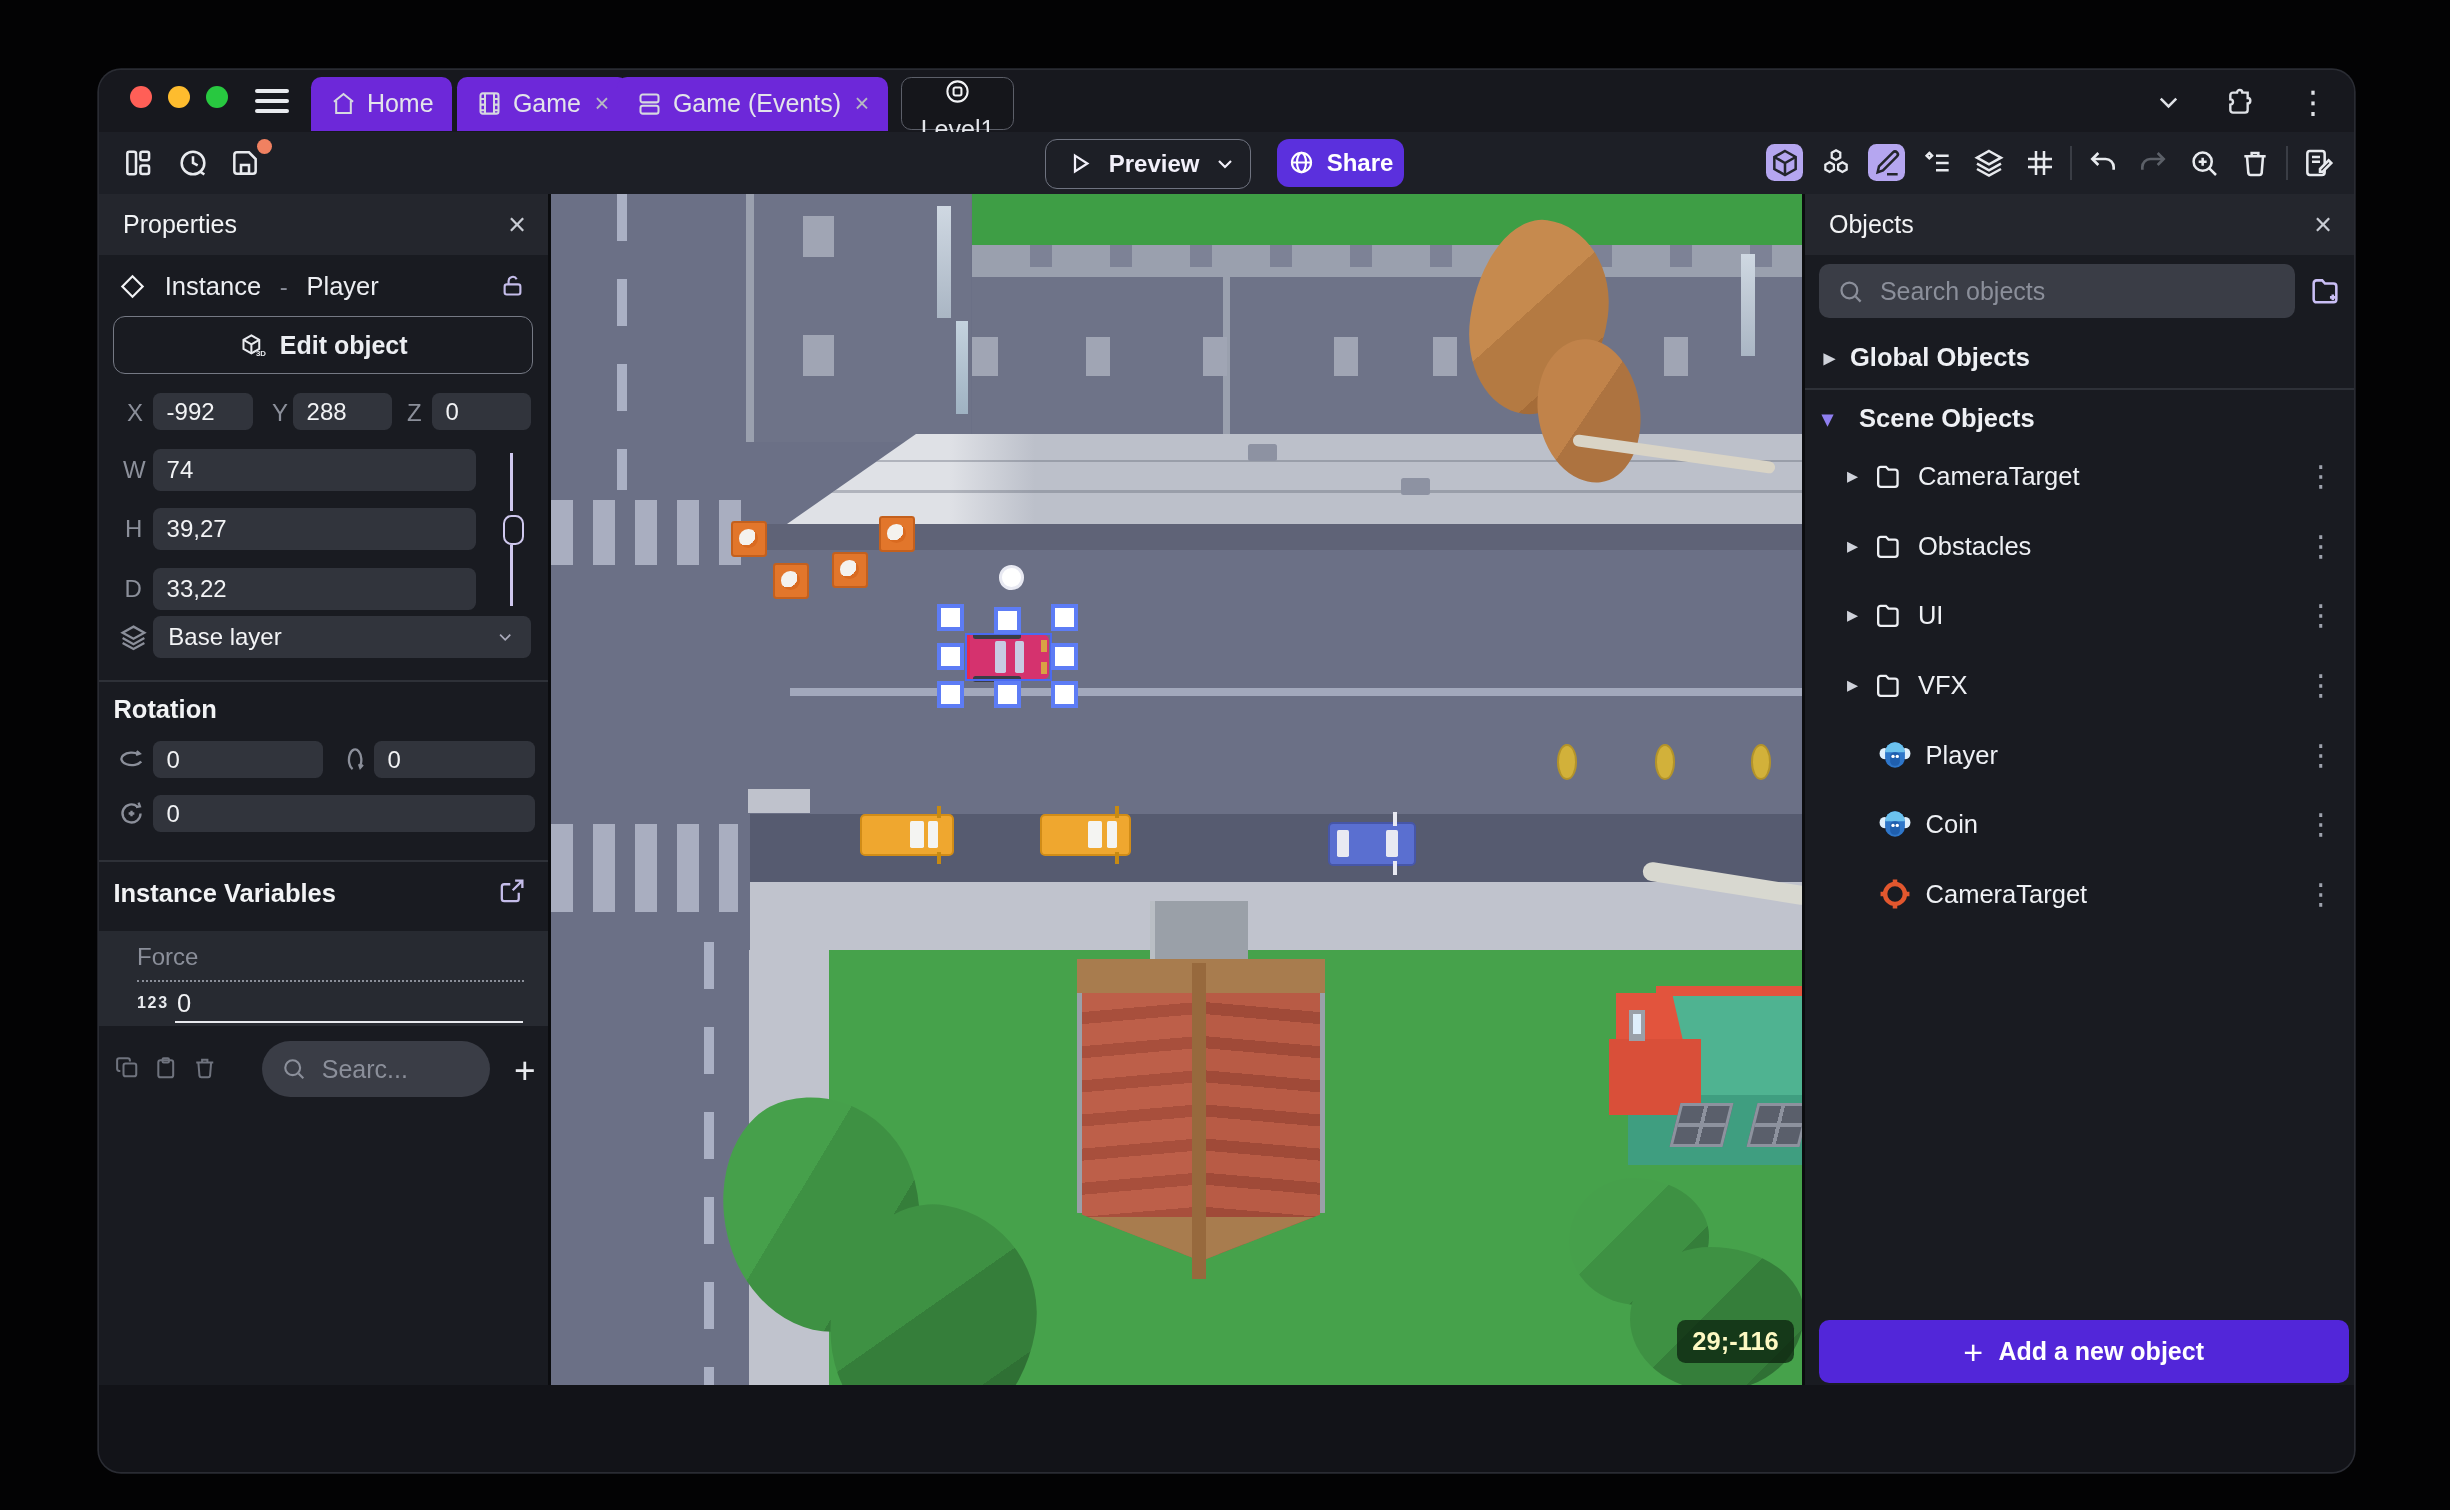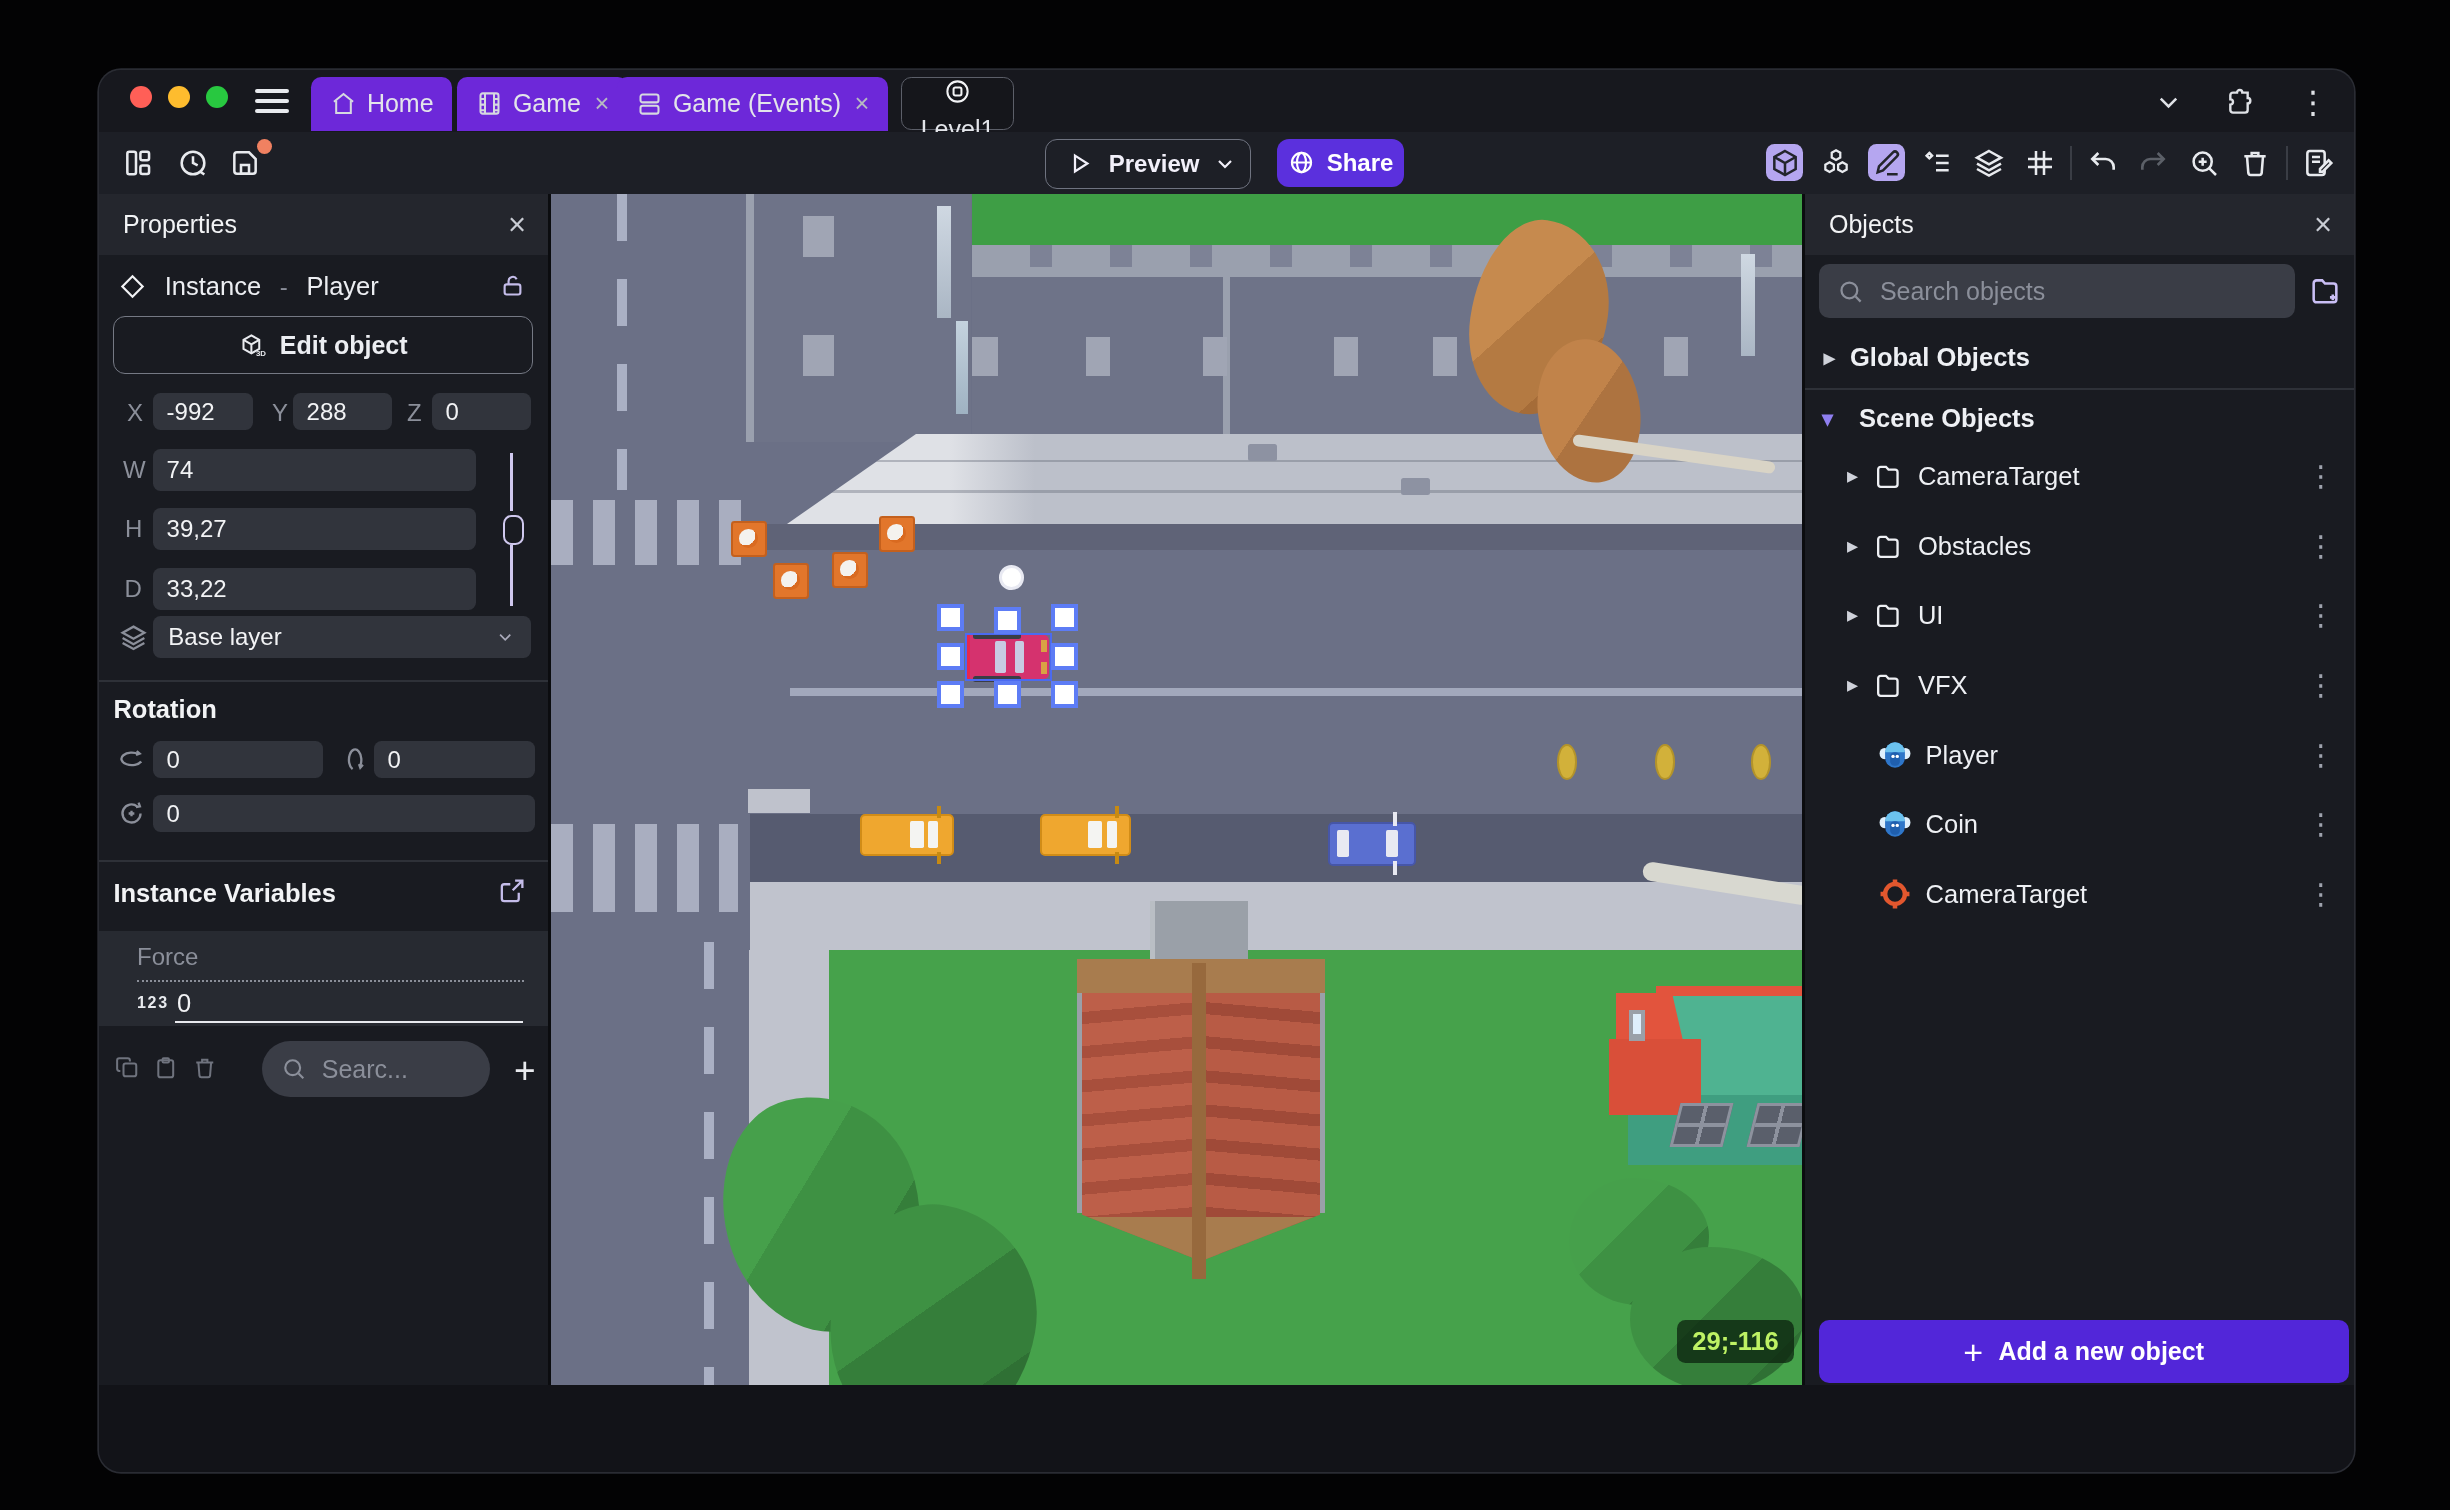--- a/index.html
+++ b/index.html
@@ -59,21 +59,21 @@
   
   .canvas{position:absolute;left:452px;top:0;width:1251px;height:1191px;background:#6b7086;overflow:hidden;}
   .stripeV{background:repeating-linear-gradient(90deg,#a9aec0 0 22px,transparent 22px 42px);}
   .handle{position:absolute;width:27px;height:27px;background:#fff;border:4.2px solid #5d7cf5;box-sizing:border-box;}
   .coin{position:absolute;width:20.4px;height:36px;background:#d2b13a;border:2.5px solid #b3932a;border-radius:50%;box-sizing:border-box;}
   .crate{position:absolute;width:36px;height:36px;background:#e2762b;border:2.5px solid #c4601d;border-radius:3.4px;box-sizing:border-box;}
   .crate::after{content:"";position:absolute;left:6px;top:6px;width:18.7px;height:18.7px;border-radius:50%;
         background:radial-gradient(circle at 35% 35%,#f4f2ee 55%,#d96a20 56%);}
   .tree{position:absolute;border-radius:46% 54% 50% 50%/50% 46% 54% 50%;
         background:linear-gradient(135deg,#46a04b 0 40%,#3e9143 40% 70%,#357e3a 70%);}
-  .badge{position:absolute;background:rgba(10,30,12,0.72);color:#bef264;font-weight:bold;font-size:25.5px;
+  .badge{position:absolute;background:rgba(10,30,12,0.72);color:#fef9c3;font-weight:bold;font-size:25.5px;
         padding:6.8px 15.3px;border-radius:8.5px;}
   svg{display:block;}
 </style>
 </head>
 <body>
 
 <div class="page">
 <div class="window">
 
   <div class="titlebar">

